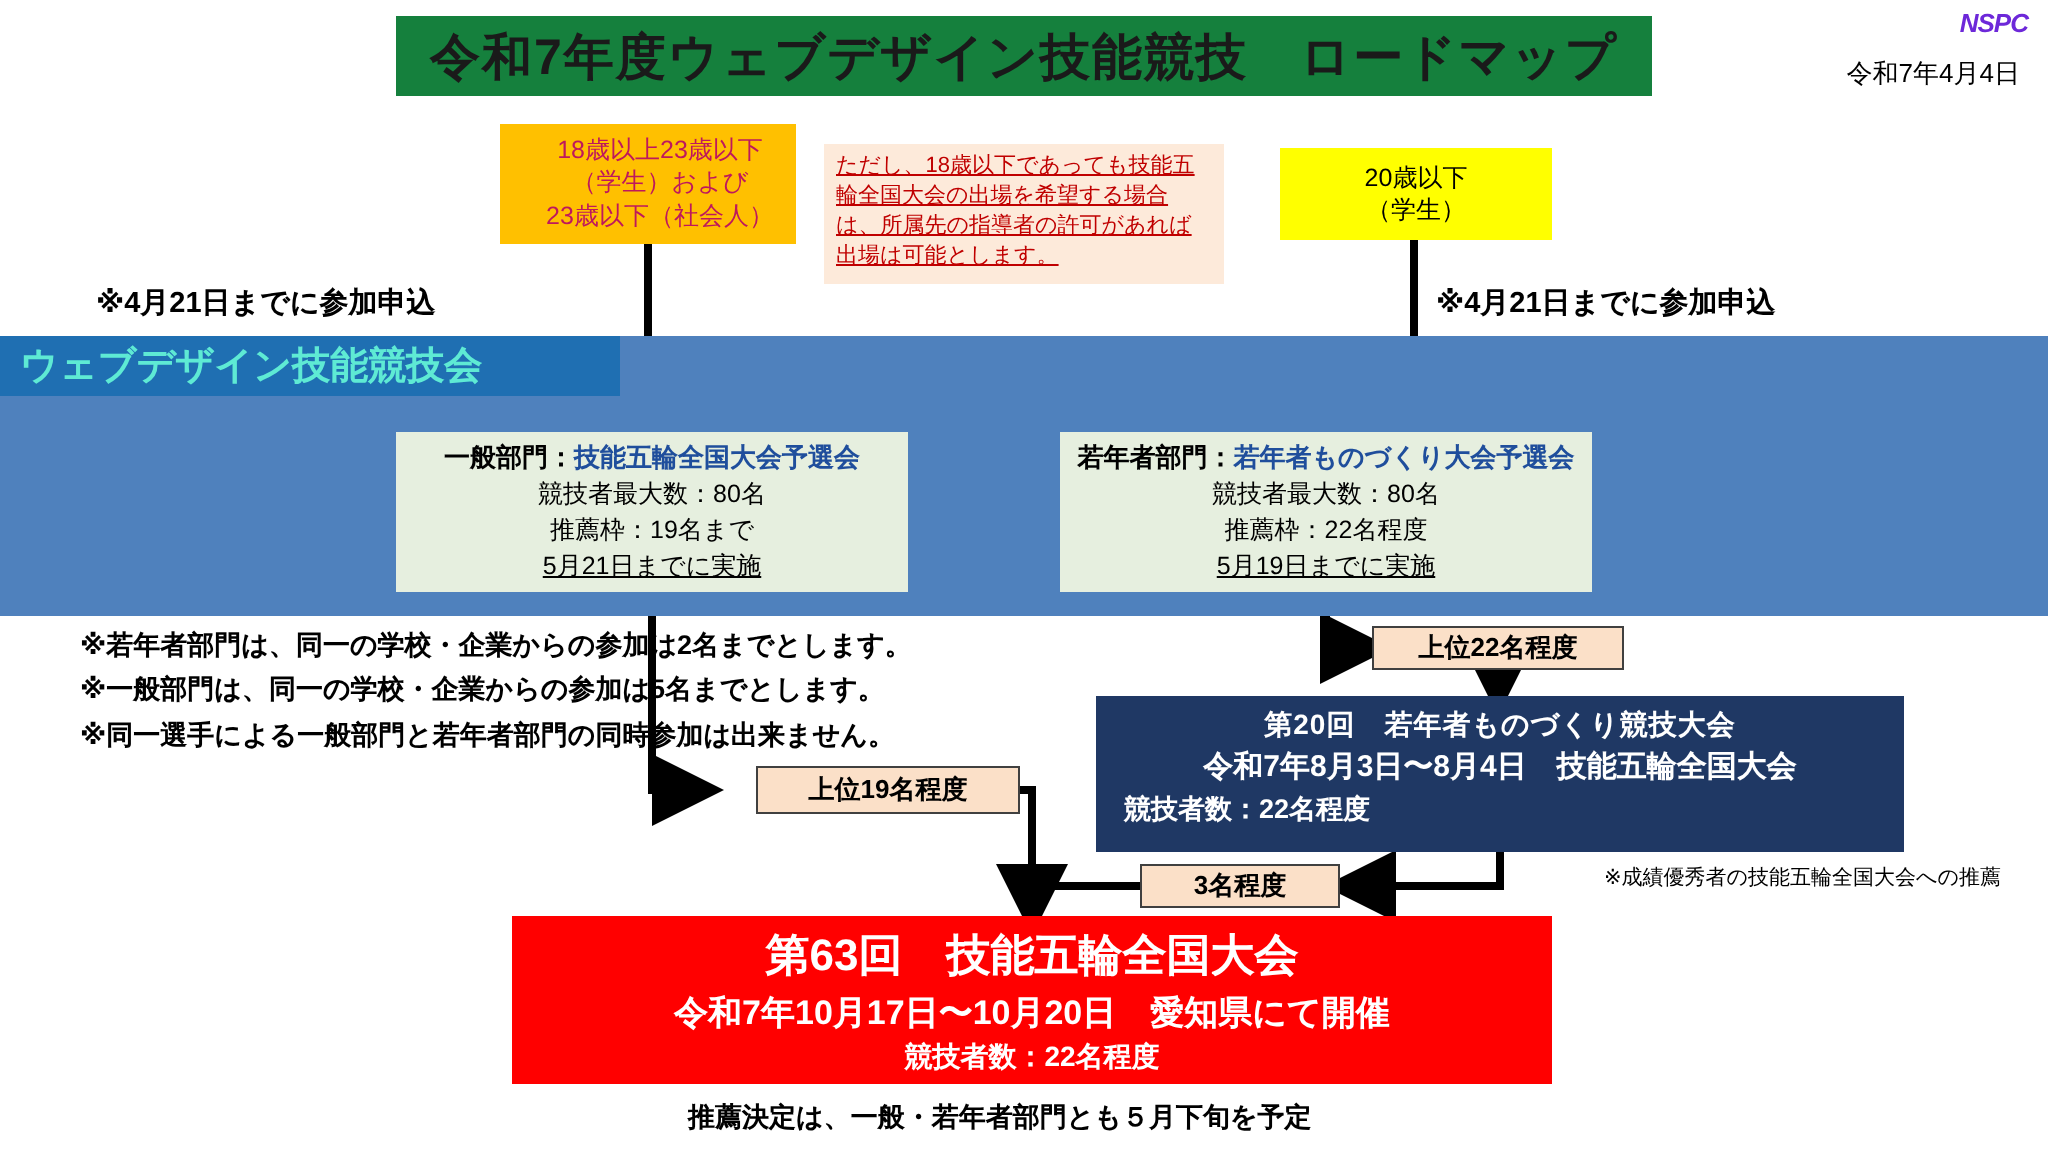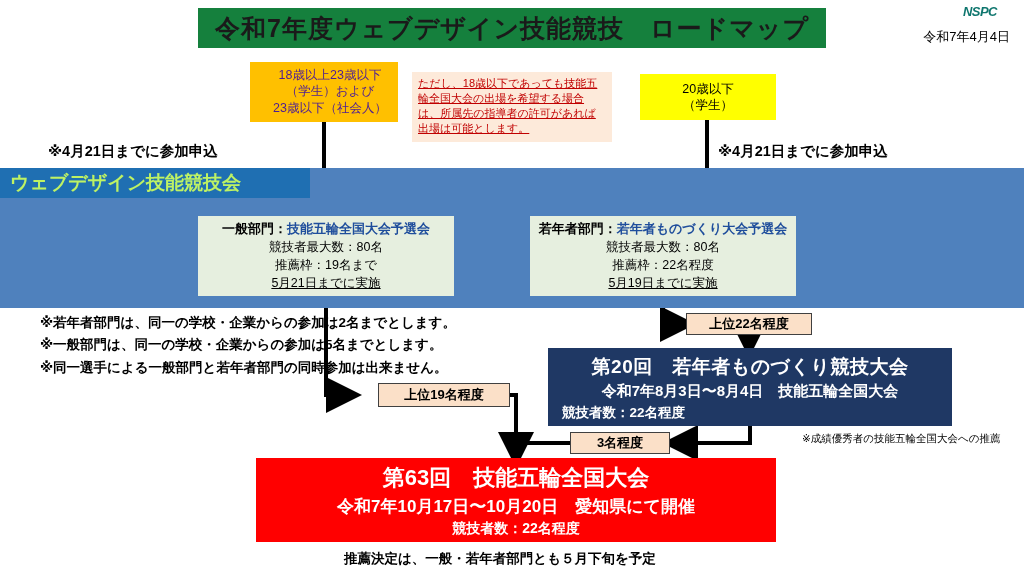--- a/index.html
+++ b/index.html
@@ -24,37 +24,37 @@
     left: 198px; top: 8px; width: 628px; height: 40px;
     background: #15803d;
     display: flex; align-items: center; justify-content: center;
   }
   #title-banner span {
     font-size: 25px; font-weight: bold; color: #1a1a1a; letter-spacing: 1px;
     white-space: nowrap;
   }
 
   #logo-text {
-    right: 27px; top: 4px;
-    font-size: 13px; font-weight: bold; color: #0f766e; font-style: italic;
+    right: 10px; top: 4px;
+    font-size: 13px; font-weight: bold; color: #6d28d9; font-style: italic;
     letter-spacing: -0.5px;
   }
   #date-text {
     right: 14px; top: 28px;
     font-size: 13px; color: #000;
   }
 
   
   #age-box-left {
     left: 250px; top: 62px; width: 148px; height: 60px;
     background: #ffc000;
     display: flex; flex-direction: column; align-items: center; justify-content: center;
     gap: 1px;
   }
-  #age-box-left div { font-size: 12.5px; color: #4c1d95; line-height: 1.25; margin-left: 12px; }
+  #age-box-left div { font-size: 12.5px; color: #be185d; line-height: 1.25; margin-left: 12px; }
 
   #age-box-right {
     left: 640px; top: 74px; width: 136px; height: 46px;
     background: #ffff00;
     display: flex; flex-direction: column; align-items: center; justify-content: center;
   }
   #age-box-right div { font-size: 12.5px; color: #000; line-height: 1.3; }
 
   
   #note-box {
@@ -77,21 +77,21 @@
   
   #blue-band {
     left: 0px; top: 168px; width: 1024px; height: 140px;
     background: #4f81bd;
   }
   #band-label {
     left: 0px; top: 168px; width: 310px; height: 30px;
     background: #1f6fb2;
     display: flex; align-items: center; padding-left: 10px;
   }
-  #band-label span { font-size: 19px; font-weight: bold; color: #bef264; text-align: right; }
+  #band-label span { font-size: 19px; font-weight: bold; color: #5eead4; text-align: right; }
 
   
   .division {
     background: #e6efdf;
     display: flex; flex-direction: column; align-items: center; justify-content: center;
     padding: 4px 0;
   }
   .division .head { font-size: 13px; font-weight: bold; color: #000; }
   .division .head .cat { color: #000; }
   .division .head .sub { color: #1f4e9c; }
@@ -115,21 +115,21 @@
   #label-top19 { left: 352px; top: 383px; width: 132px; height: 24px; margin-left: 26px; }
   #label-3mei  { left: 570px; top: 432px; width: 100px; height: 22px; }
 
   
   #event-youth {
     left: 548px; top: 348px; width: 404px; height: 78px;
     background: #1f3864;
     padding: 6px 0 0 0;
     display: flex; flex-direction: column; align-items: center;
   }
-  #event-youth .t1 { font-size: 19px; font-weight: bold; color: #ffffff; letter-spacing: 0.5px; }
+  #event-youth .t1 { font-size: 14px; font-weight: bold; color: #ffffff; letter-spacing: 0.5px; }
   #event-youth .t2 { font-size: 15px; font-weight: bold; color: #ffffff; margin-top: 2px; }
   #event-youth .t3 { font-size: 13.5px; font-weight: bold; color: #ffffff; margin-top: 3px; align-self: flex-start; padding-left: 14px; }
 
   
   #event-national {
     left: 256px; top: 458px; width: 520px; height: 84px;
     background: #ff0000;
     display: flex; flex-direction: column; align-items: center; justify-content: center;
   }
   #event-national .t1 { font-size: 22px; font-weight: bold; color: #ffffff; }

